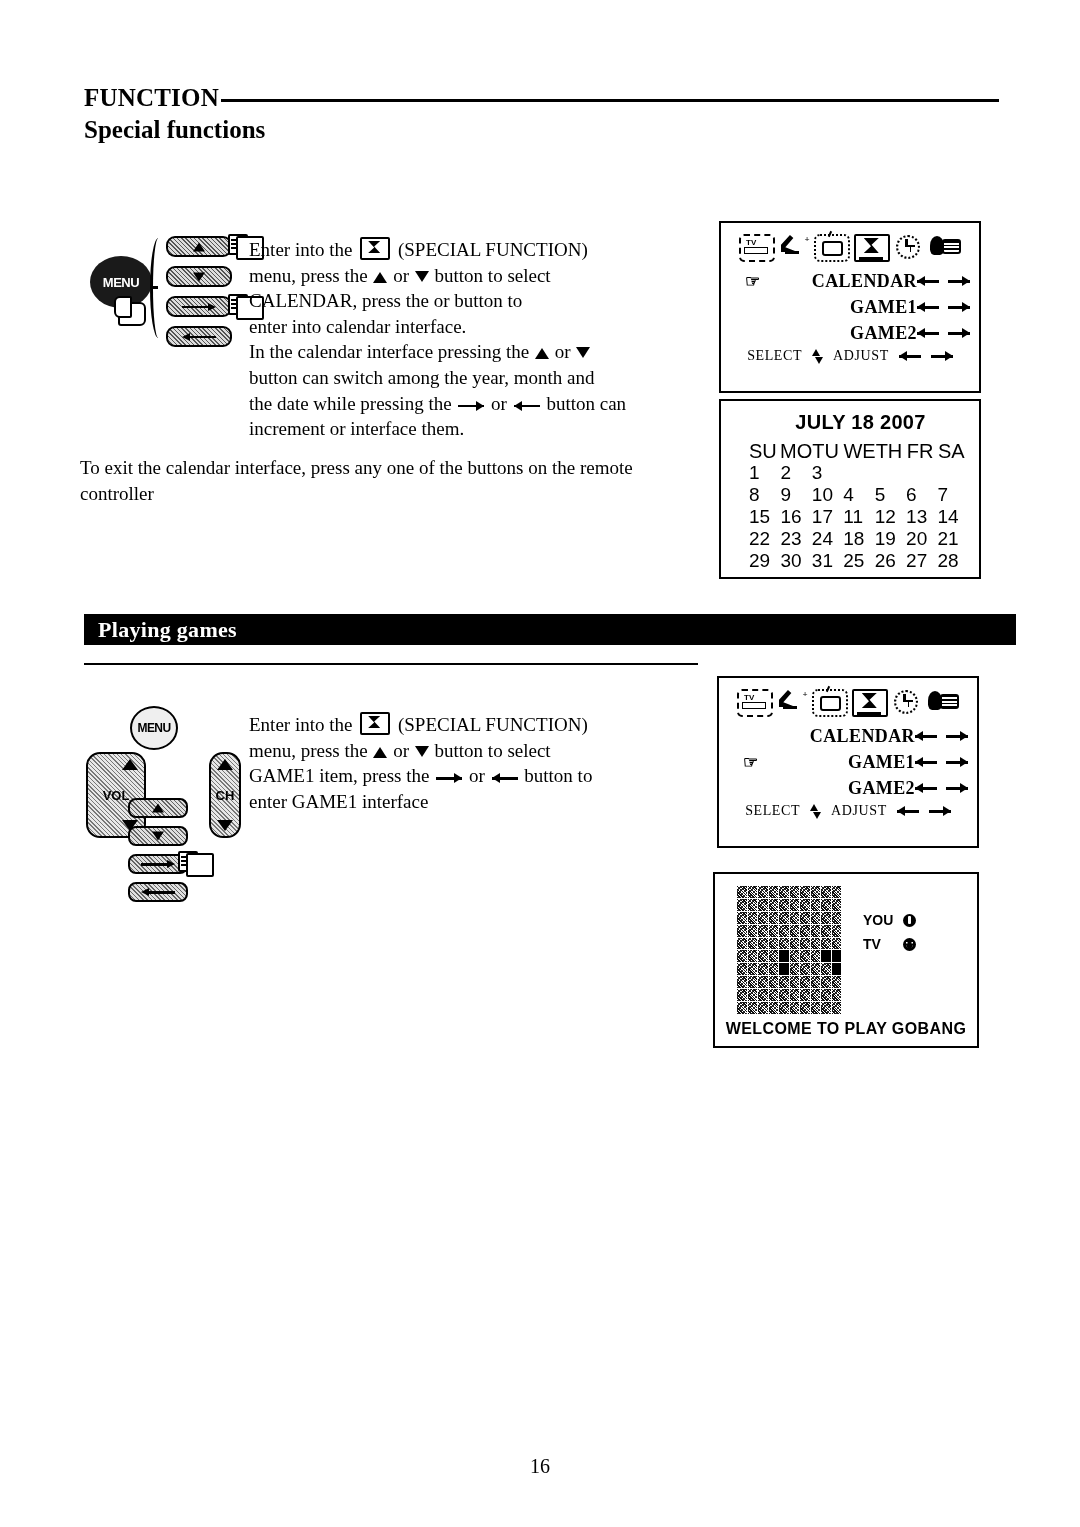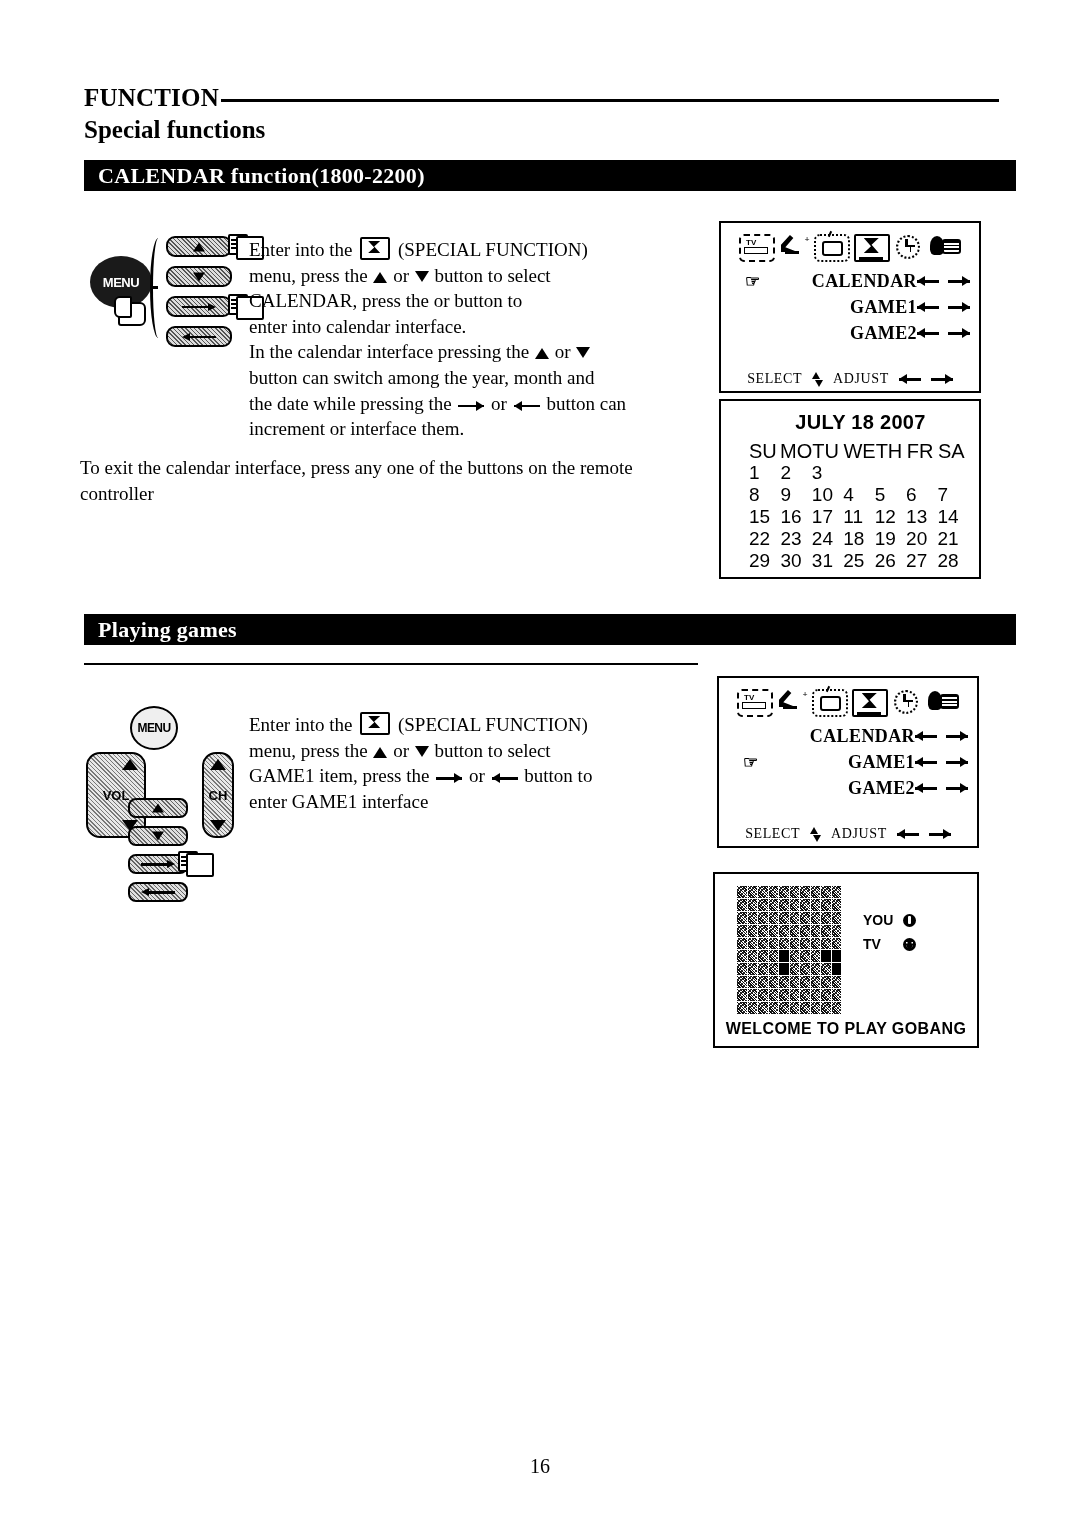--- a/index.html
+++ b/index.html
@@ -90,21 +90,21 @@
   .osd-item{display:flex;align-items:center;height:26px;padding-left:24px;font-weight:bold;font-size:18px;font-family:"Liberation Serif",serif;}
   .osd-item .ptr{width:22px;font-size:17px;line-height:1;}
   .osd-item .lbl{width:150px;letter-spacing:.4px;text-align:right;}
   .osd-item .arrows{display:flex;gap:9px;align-items:center;}
 
   .oar{display:inline-block;position:relative;width:22px;height:10px;}
   .oar::before{content:"";position:absolute;top:4px;left:0;width:22px;height:2.5px;background:#000;}
   .oar.r::after{content:"";position:absolute;top:0px;right:0;width:0;height:0;border-top:5px solid transparent;border-bottom:5px solid transparent;border-left:8px solid #000;}
   .oar.l::after{content:"";position:absolute;top:0px;left:0;width:0;height:0;border-top:5px solid transparent;border-bottom:5px solid transparent;border-right:8px solid #000;}
 
-  .osd-footer{position:absolute;bottom:4px;left:0;width:100%;display:flex;justify-content:center;align-items:center;gap:10px;
+  .osd-footer{position:absolute;bottom:27px;left:0;width:100%;display:flex;justify-content:center;align-items:center;gap:10px;
      font-family:"Liberation Serif",serif;font-size:14px;letter-spacing:.6px;}
   .updn{display:inline-block;position:relative;width:11px;height:15px;}
   .updn::before{content:"";position:absolute;left:0;top:0;width:0;height:0;border-left:4px solid transparent;border-right:4px solid transparent;border-bottom:7px solid #000;}
   .updn::after{content:"";position:absolute;right:0;bottom:0;width:0;height:0;border-left:4px solid transparent;border-right:4px solid transparent;border-top:7px solid #000;}
 
   
   .cal-title{text-align:center;font-family:"Liberation Sans",sans-serif;font-weight:bold;font-size:20px;margin-top:10px;letter-spacing:.3px;padding-left:21px;}
   .cal-grid{margin:6px 10px 0 28px;font-family:Liberation Sans, sans-serif;font-size:19px;}
   .cal-grid .row{display:flex;}
   .cal-grid .row.head{font-size:20px;}
@@ -161,21 +161,21 @@
   .rc2{position:absolute;left:86px;top:706px;width:150px;height:190px;}
   .menu-circle{position:absolute;left:44px;top:0px;width:44px;height:40px;border-radius:50%;border:2.5px solid #000;background:#efefef;
      display:flex;align-items:center;justify-content:center;}
   .menu-circle span{font-family:"Liberation Sans",sans-serif;font-weight:bold;font-size:12px;letter-spacing:-.6px;}
   .rocker{position:absolute;width:28px;height:72px;border:2.5px solid #000;border-radius:14px;
      background:repeating-linear-gradient(45deg,#777 0 1px,#e8e8e8 1px 3px);
      display:flex;flex-direction:column;align-items:center;justify-content:space-between;padding:5px 0;}
   .rocker .lab{position:absolute;left:50%;top:50%;transform:translate(-50%,-50%);
      font-family:"Liberation Sans",sans-serif;font-weight:bold;font-size:13px;background:transparent;}
   #rk-vol{left:0px;top:46px;padding-left:28px;}
-  #rk-ch{left:116px;top:46px;}
+  #rk-ch{left:123px;top:46px;}
   .rk-up{width:0;height:0;border-left:8px solid transparent;border-right:8px solid transparent;border-bottom:11px solid #000;}
   .rk-dn{width:0;height:0;border-left:8px solid transparent;border-right:8px solid transparent;border-top:11px solid #000;}
   .cbtns{position:absolute;left:42px;top:92px;}
   .cbtn{width:56px;height:16px;border-radius:8px;border:2px solid #000;margin-bottom:8px;position:relative;
      background:repeating-linear-gradient(45deg,#666 0 1px,#e0e0e0 1px 3px);}
   .cbtn .gl{position:absolute;left:50%;top:50%;transform:translate(-50%,-50%);}
 
   
   .pageno{position:absolute;left:0;top:1455px;width:1080px;text-align:center;font-size:20px;}
 </style>
@@ -183,23 +183,20 @@
 <body>
 
 <div class="page">
 
   <div class="op-row">
     <div class="op-title">FUNCTION</div>
     <div class="op-rule"></div>
   </div>
   <div class="special-fn">Special functions</div>
 
-  <div class="bar" id="bar-calendar">
-    <span>CALENDAR function(1800-2200)</span>
-  </div>
 
   <div class="rc1">
     <div class="menu-ball">
       <span class="mt">MENU</span>
     </div>
     <div class="hand" style="left:26px;top:66px;">
       <div class="palm"></div>
         <div class="fing"></div>
     </div>
     <div class="brace"></div>

